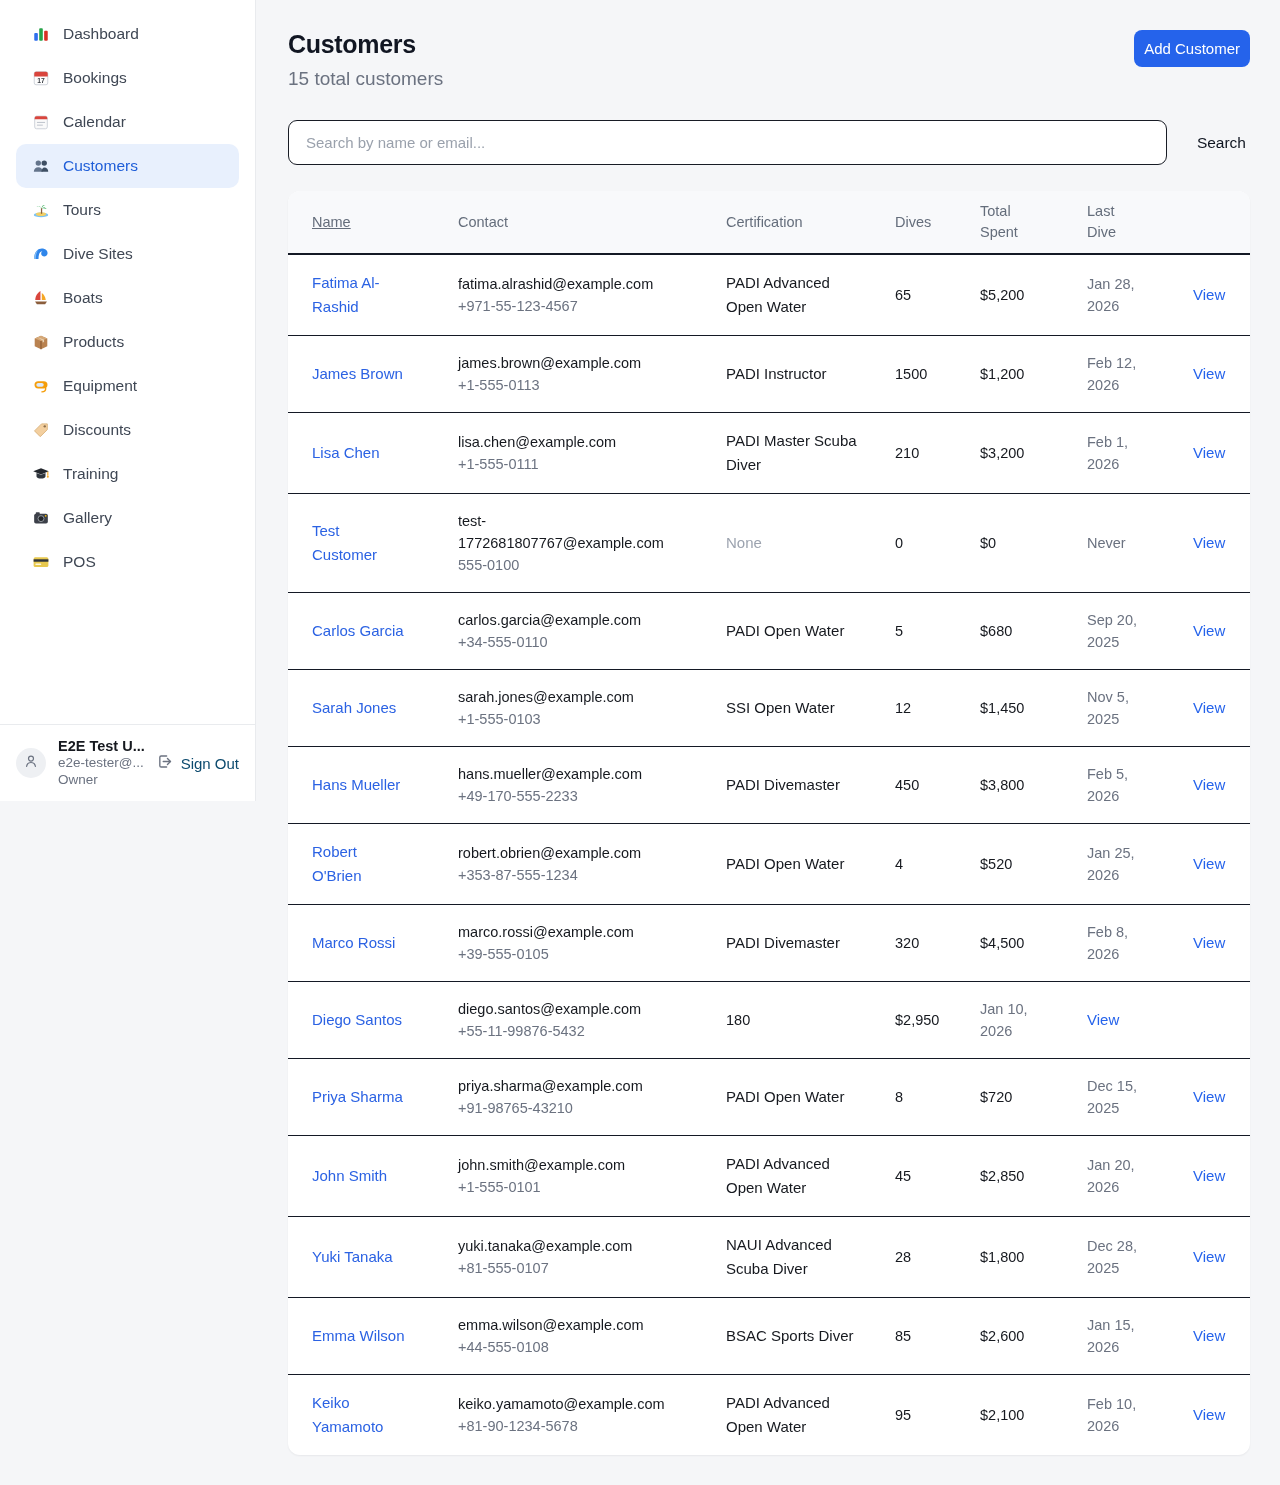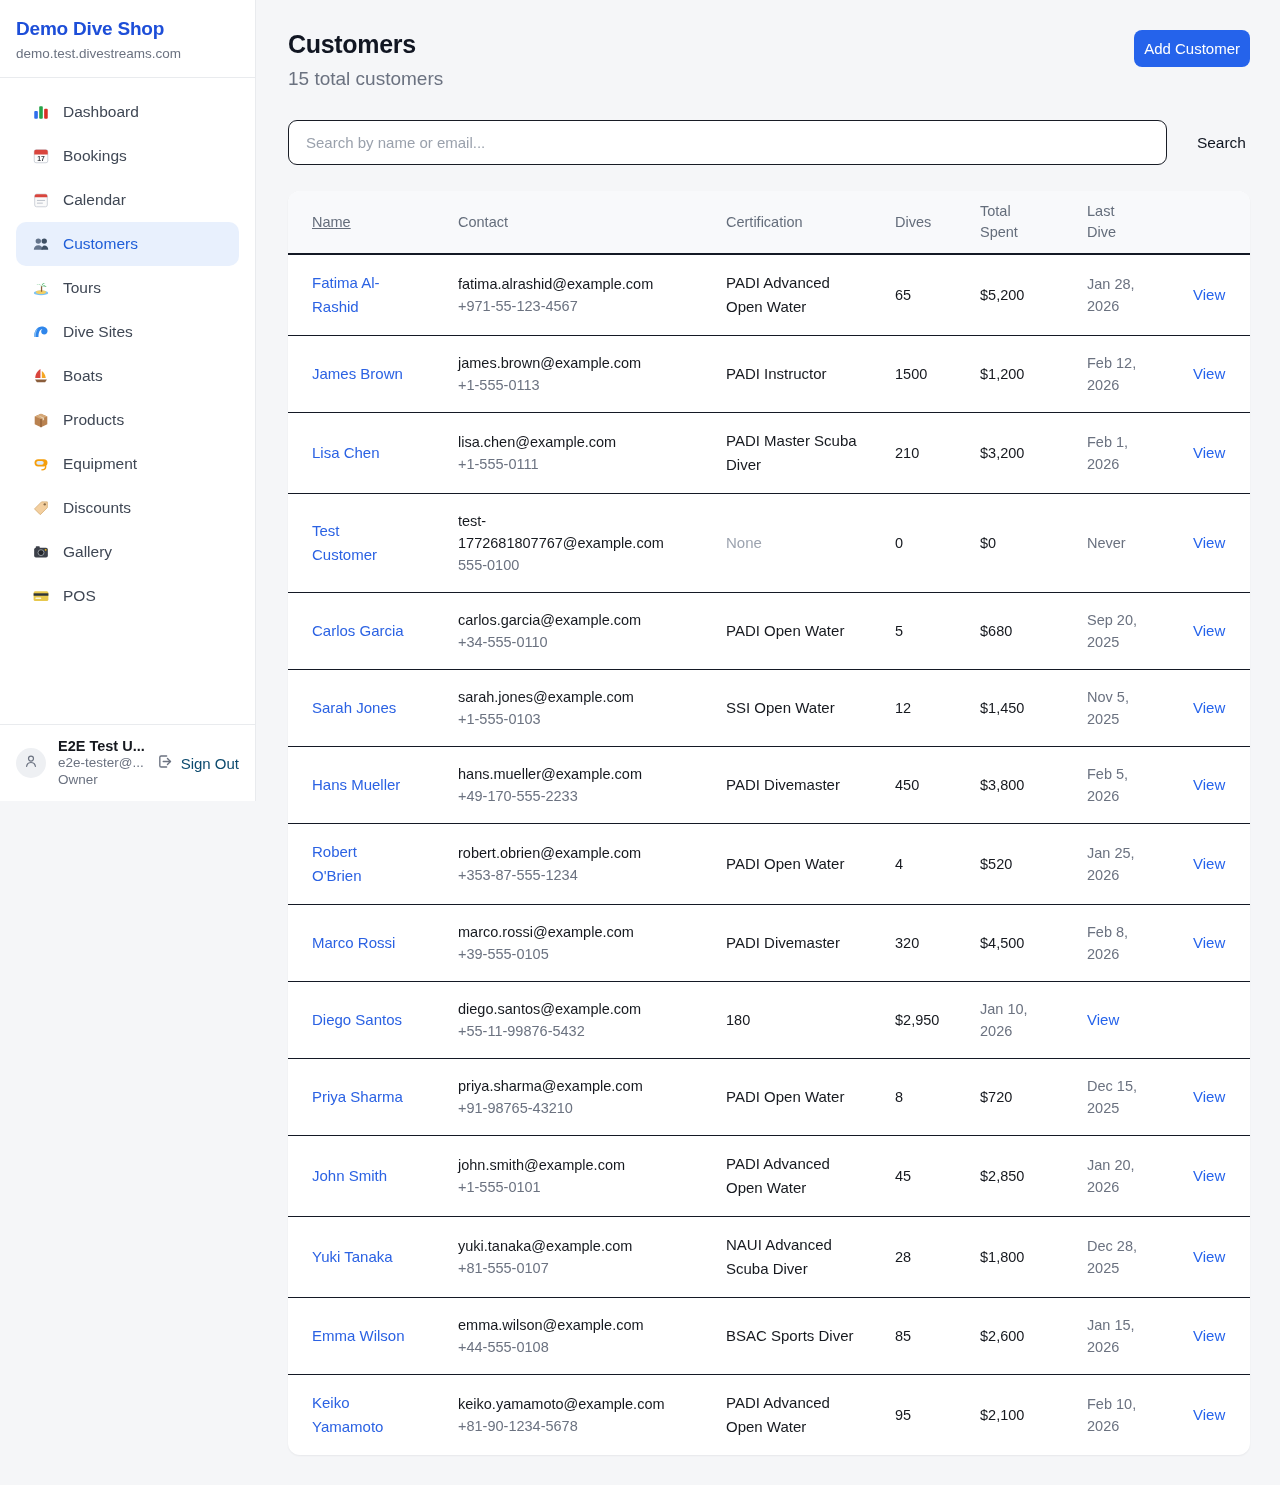--- a/index.html
+++ b/index.html
@@ -90,24 +90,20 @@
   .cert { color:#16191f; font-size:15px; line-height:24px; max-width:132px; }
   .cert.muted { color:#9ca3af; }
   .num { color:#16191f; font-size:14.5px; }
   .last { color:#6b7280; font-size:14.5px; line-height:22px; max-width:66px; }
   .cell-view a { color:#2563eb; font-weight:500; font-size:15px; text-decoration:none; }
 </style>
 </head>
 <body>
 
 <aside class="sidebar">
-  <div class="side-head">
-    <div class="brand">Demo Dive Shop</div>
-    <div class="domain">demo.test.divestreams.com</div>
-  </div>
   <nav class="nav">
       <div class="nav-item">
         <span class="icn">
           <svg width="18" height="18" viewBox="0 0 20 20">
             <rect x="2.5" y="9" width="4" height="8.5" rx="1" fill="#2f6fed"></rect>
             <rect x="8" y="3.5" width="4" height="14" rx="1" fill="#27a44a"></rect>
             <rect x="13.5" y="6.5" width="4" height="11" rx="1" fill="#d93025"></rect>
           </svg>
         </span>
         <span>Dashboard</span>
@@ -196,20 +192,31 @@
         <span>Equipment</span>
       </div>
       <div class="nav-item">
         <span class="icn">
           <svg width="18" height="18" viewBox="0 0 20 20">
             <path d="M2.8 11 10.6 3.2H17v6.4L9.2 17.4z" fill="#f3cf9f" stroke="#d9b27c"></path>
             <circle cx="14.2" cy="5.9" r="1.3" fill="#8a6d49"></circle>
           </svg>
         </span>
         <span>Discounts</span>
+      </div>
+      <div class="nav-item">
+        <span class="icn">
+          <svg width="18" height="18" viewBox="0 0 20 20">
+            <path d="M10 3.6 18.6 7 10 10.6 1.4 7z" fill="#22262c"></path>
+            <path d="M5 8.8v4c0 1.3 2.2 2.3 5 2.3s5-1 5-2.3v-4l-5 2.1z" fill="#2f353d"></path>
+            <path d="M17.6 7.4v4.6" stroke="#f5a623" stroke-width="1.2"></path>
+            <circle cx="17.6" cy="13" r="1.1" fill="#f5a623"></circle>
+          </svg>
+        </span>
+        <span>Training</span>
       </div>
       <div class="nav-item">
         <span class="icn">
           <svg width="18" height="18" viewBox="0 0 20 20">
             <rect x="4.2" y="3.6" width="4.4" height="2.8" rx=".8" fill="#3c4049"></rect>
             <rect x="2.4" y="5.2" width="15.2" height="11" rx="2" fill="#3c4049"></rect>
             <circle cx="10" cy="10.7" r="3.3" fill="#22252a" stroke="#9aa0a6" stroke-width="1"></circle>
             <circle cx="15.2" cy="7.6" r="1" fill="#fbbc04"></circle>
           </svg>
         </span>

